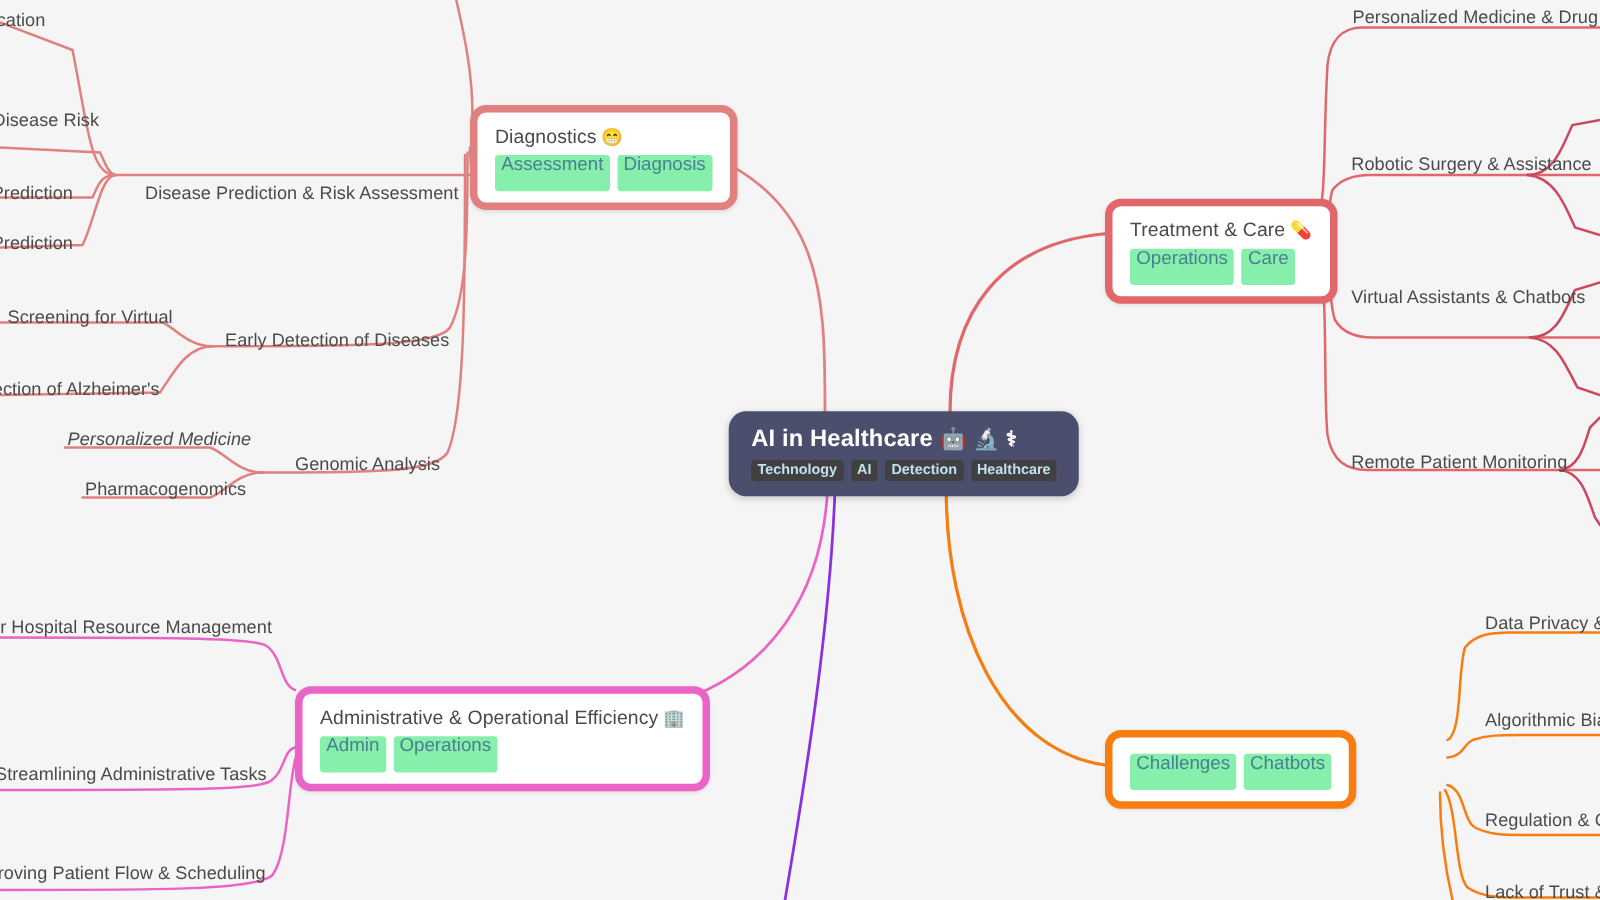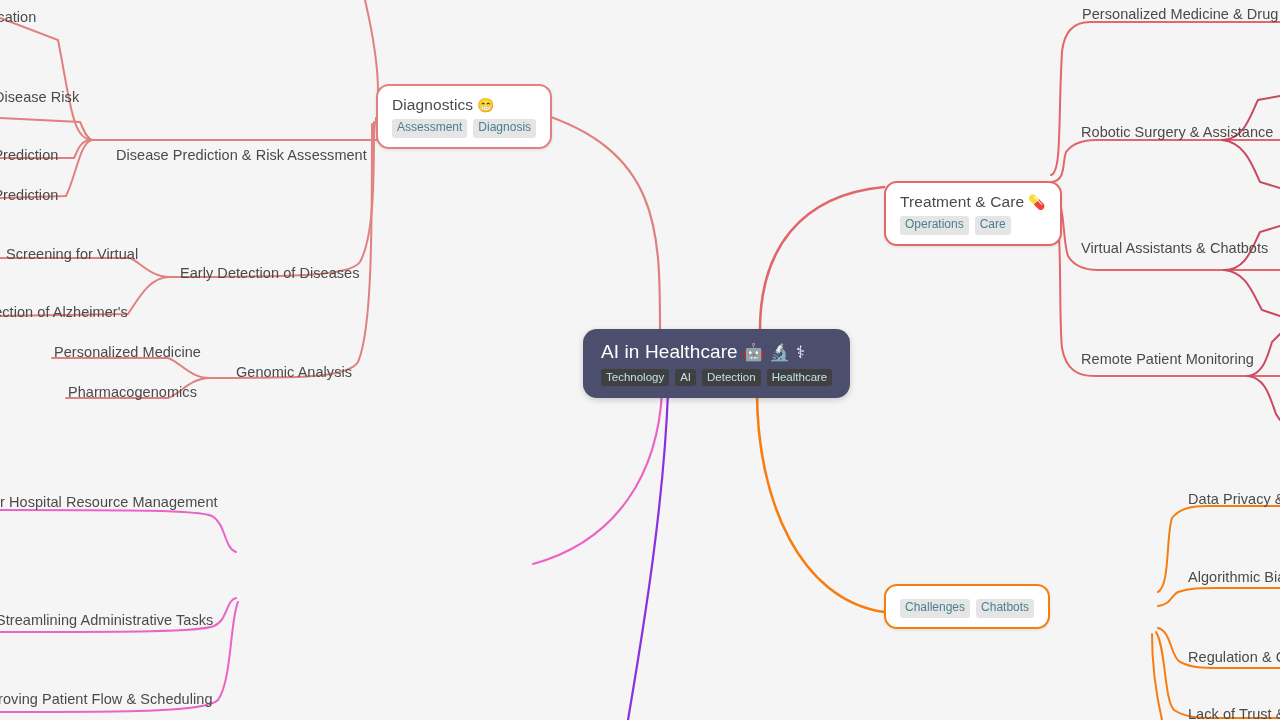--- a/index.html
+++ b/index.html
@@ -23,21 +23,21 @@
     width: 1280px;
     height: 720px;
     pointer-events: none;
   }
 
   
   .node {
     position: absolute;
     box-sizing: border-box;
     background: #ffffff;
-    border: 2px solid #b91c1c;
+    border: 6px solid #b91c1c;
     border-radius: 13px;
     padding: 9px 14px 9px 14px;
     box-shadow: 0 1px 3px rgba(0,0,0,0.10);
     white-space: nowrap;
   }
   .node .node-title {
     font-size: 15.5px;
     color: #4a4a4a;
     line-height: 20px;
     letter-spacing: 0.1px;
@@ -46,53 +46,54 @@
     font-size: 14px;
     margin-left: 4px;
   }
   .tagrow {
     margin-top: 4px;
     display: flex;
     gap: 6px;
     align-items: center;
   }
   .tag {
-    background: #e5e5e5;
+    background: #86efac;
     color: #4a7f92;
-    font-size: 12px;
+    font-size: 15px;
     line-height: 14px;
-    padding: 1px 5px 4px 5px;
+    padding: 1px 5px 14px 5px;
     border-radius: 3px;
     white-space: nowrap;
   }
 
   
   #root-node {
     background: #4b4e6d;
     border: none;
     border-radius: 14px;
     box-shadow: 0 2px 6px rgba(0,0,0,0.18);
     padding: 11px 18px 12px 18px;
+    font-weight: bold;
   }
   #root-node .node-title {
     color: #ffffff;
     font-size: 19px;
     line-height: 24px;
   }
   #root-node .emoji { font-size: 17px; margin-left: 6px; }
   #root-node .tag {
     background: #404040;
     color: #bfe0ef;
     font-size: 11.5px;
     padding: 1px 5px 2px 5px;
     border-radius: 3px;
   }
 
   
-  .n-red    { border-color: #e2676a; margin-top: 22px; }
+  .n-red    { border-color: #e2676a; }
   .n-salmon { border-color: #e0817f; }
   .n-pink   { border-color: #ea63c6; }
   .n-orange { border-color: #f77d10; }
 
   
   .edge-label {
     position: absolute;
     font-size: 14.5px;
     color: #4a4a4a;
     line-height: 18px;
@@ -183,20 +184,29 @@
   <div class="node n-red" style="left:884px; top:159px;">
     <div class="node-title">
       <span>Treatment &amp; Care</span><span class="emoji">💊</span>
     </div>
     <div class="tagrow">
       <span class="tag">Operations</span>
       <span class="tag">Care</span>
     </div>
   </div>
 
+  <div class="node n-pink" style="left:236px; top:549px;">
+    <div class="node-title">
+      <span>Administrative &amp; Operational Efficiency</span><span class="emoji">🏢</span>
+    </div>
+    <div class="tagrow">
+      <span class="tag">Admin</span>
+      <span class="tag">Operations</span>
+    </div>
+  </div>
 
   <div class="node n-orange" style="left:884px; top:584px;">
     <div class="tagrow">
       <span class="tag">Challenges</span>
       <span class="tag">Chatbots</span>
     </div>
   </div>
 
   <div class="edge-label" style="left:-36px; top:8px;">assification</div>
 
@@ -207,33 +217,33 @@
   <div class="edge-label" style="left:-18px; top:186px;">k Prediction</div>
 
   <div class="edge-label" style="left:116px; top:127px;margin-top:19px;">Disease Prediction &amp; Risk Assessment</div>
 
   <div class="edge-label" style="left:6px; top:245px;">Screening for Virtual</div>
 
   <div class="edge-label" style="left:-18px; top:303px;">etection of Alzheimer's</div>
 
   <div class="edge-label" style="left:180px; top:264px;">Early Detection of Diseases</div>
 
-  <div class="edge-label" style="left:54px; top:343px;">Personalized Medicine</div>
+  <div class="edge-label" style="left:54px; top:343px;font-style:italic;">Personalized Medicine</div>
 
   <div class="edge-label" style="left:68px; top:383px;">Pharmacogenomics</div>
 
   <div class="edge-label" style="left:236px; top:363px;">Genomic Analysis</div>
 
   <div class="edge-label" style="left:1082px; top:5px;">Personalized Medicine &amp; Drug Dis</div>
 
   <div class="edge-label" style="left:1081px; top:123px;">Robotic Surgery &amp; Assistance</div>
 
-  <div class="edge-label" style="left:1081px; top:239px;">Virtual Assistants &amp; Chatbots</div>
-
-  <div class="edge-label" style="left:1081px; top:350px;">Remote Patient Monitoring</div>
+  <div class="edge-label" style="left:1081px; top:229px;">Virtual Assistants &amp; Chatbots</div>
+
+  <div class="edge-label" style="left:1081px; top:361px;">Remote Patient Monitoring</div>
 
   <div class="edge-label" style="left:-8px; top:493px;">or Hospital Resource Management</div>
 
   <div class="edge-label" style="left:-4px; top:611px;">Streamlining Administrative Tasks</div>
 
   <div class="edge-label" style="left:-10px; top:690px;">proving Patient Flow &amp; Scheduling</div>
 
   <div class="edge-label" style="left:1188px; top:490px;">Data Privacy &amp; S</div>
 
   <div class="edge-label" style="left:1188px; top:568px;">Algorithmic Bia</div>

